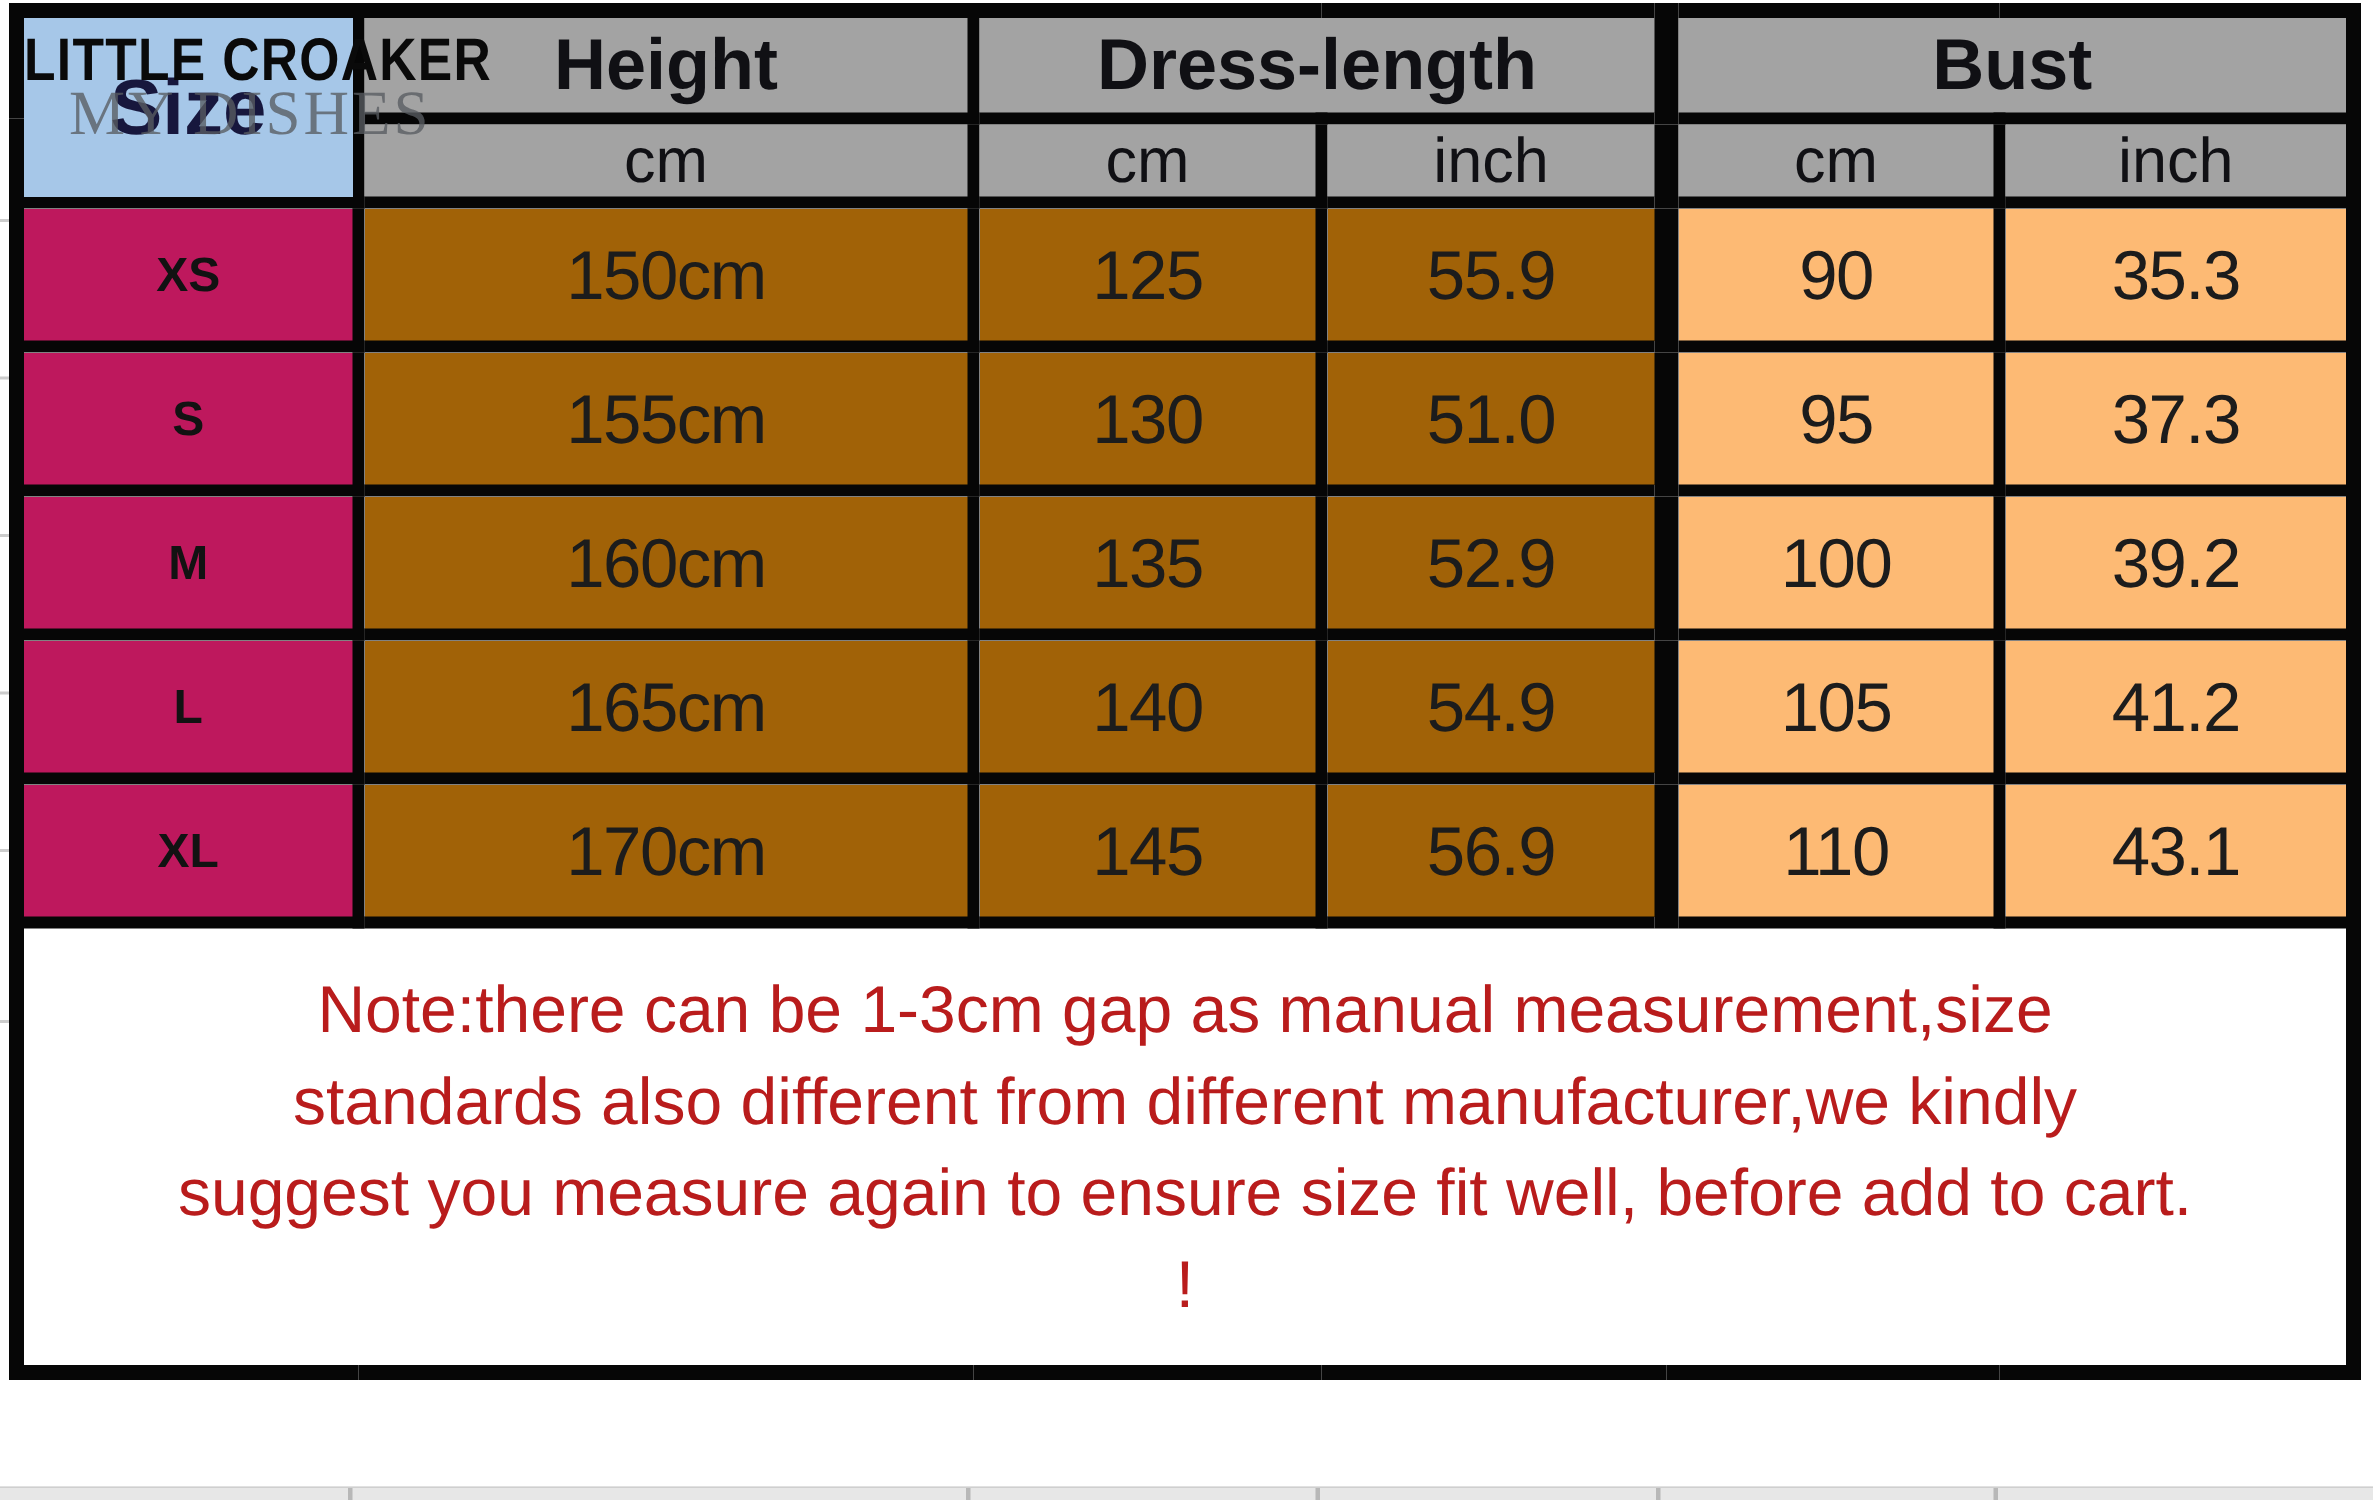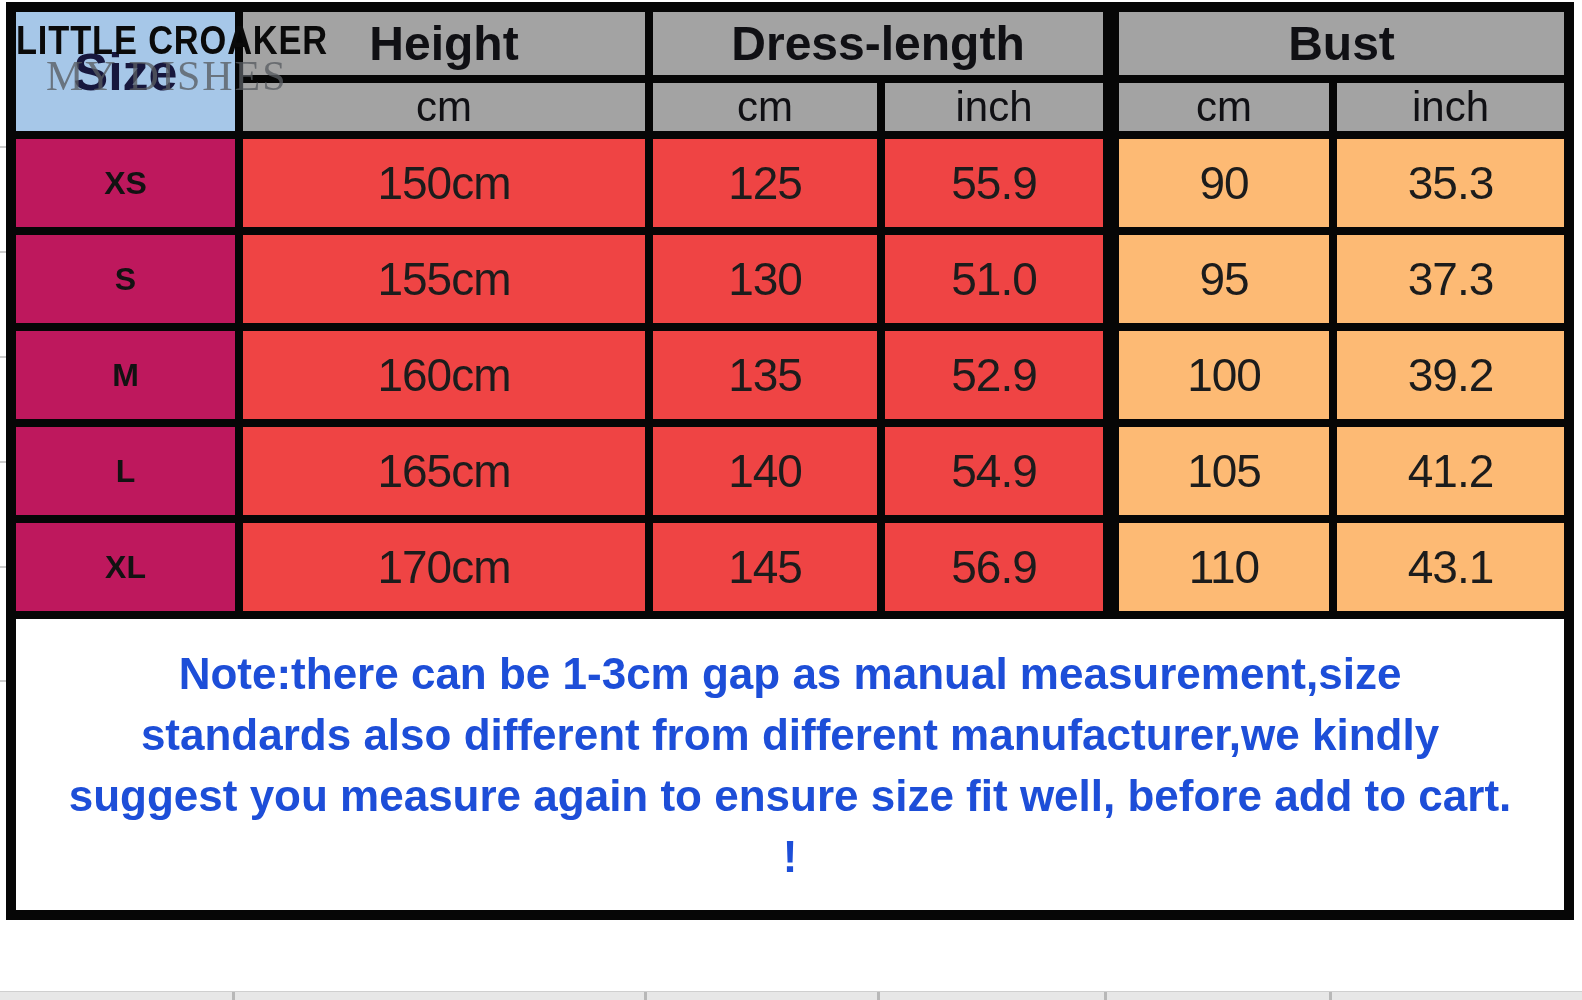--- a/index.html
+++ b/index.html
@@ -40,34 +40,34 @@
   td.corner{
     background:#a6c7e8;
     font-size:52px;font-weight:bold;color:#17173d;
     position:relative;
   }
   td.sizecell{
     background:#be185d;
     font-size:32px;font-weight:bold;color:#121212;
   }
   td.numcell{
-    background:#ef4444;
+    background:#a16207;
     font-size:46px;font-weight:normal;color:#1c1c1c;
     letter-spacing:-1px;
   }
   td.bustcell{background:#fdba74;}
   td.notecell{
     background:#ffffff;
     vertical-align:top;
     text-align:left;
     padding:22px 10px 0 16px;
   }
   .note-line{
-    color:#1d4ed8;
-    font-weight:bold;
+    color:#b91c1c;
+    font-weight:normal;
     font-size:44px;
     line-height:61px;
     white-space:nowrap;
   }
   .wm-brand{
     position:absolute;left:16px;top:18px;
     font-size:40px;font-weight:bold;color:#0a0a0a;
     letter-spacing:1px;
     transform:scaleX(0.86);transform-origin:left top;
     white-space:nowrap;

